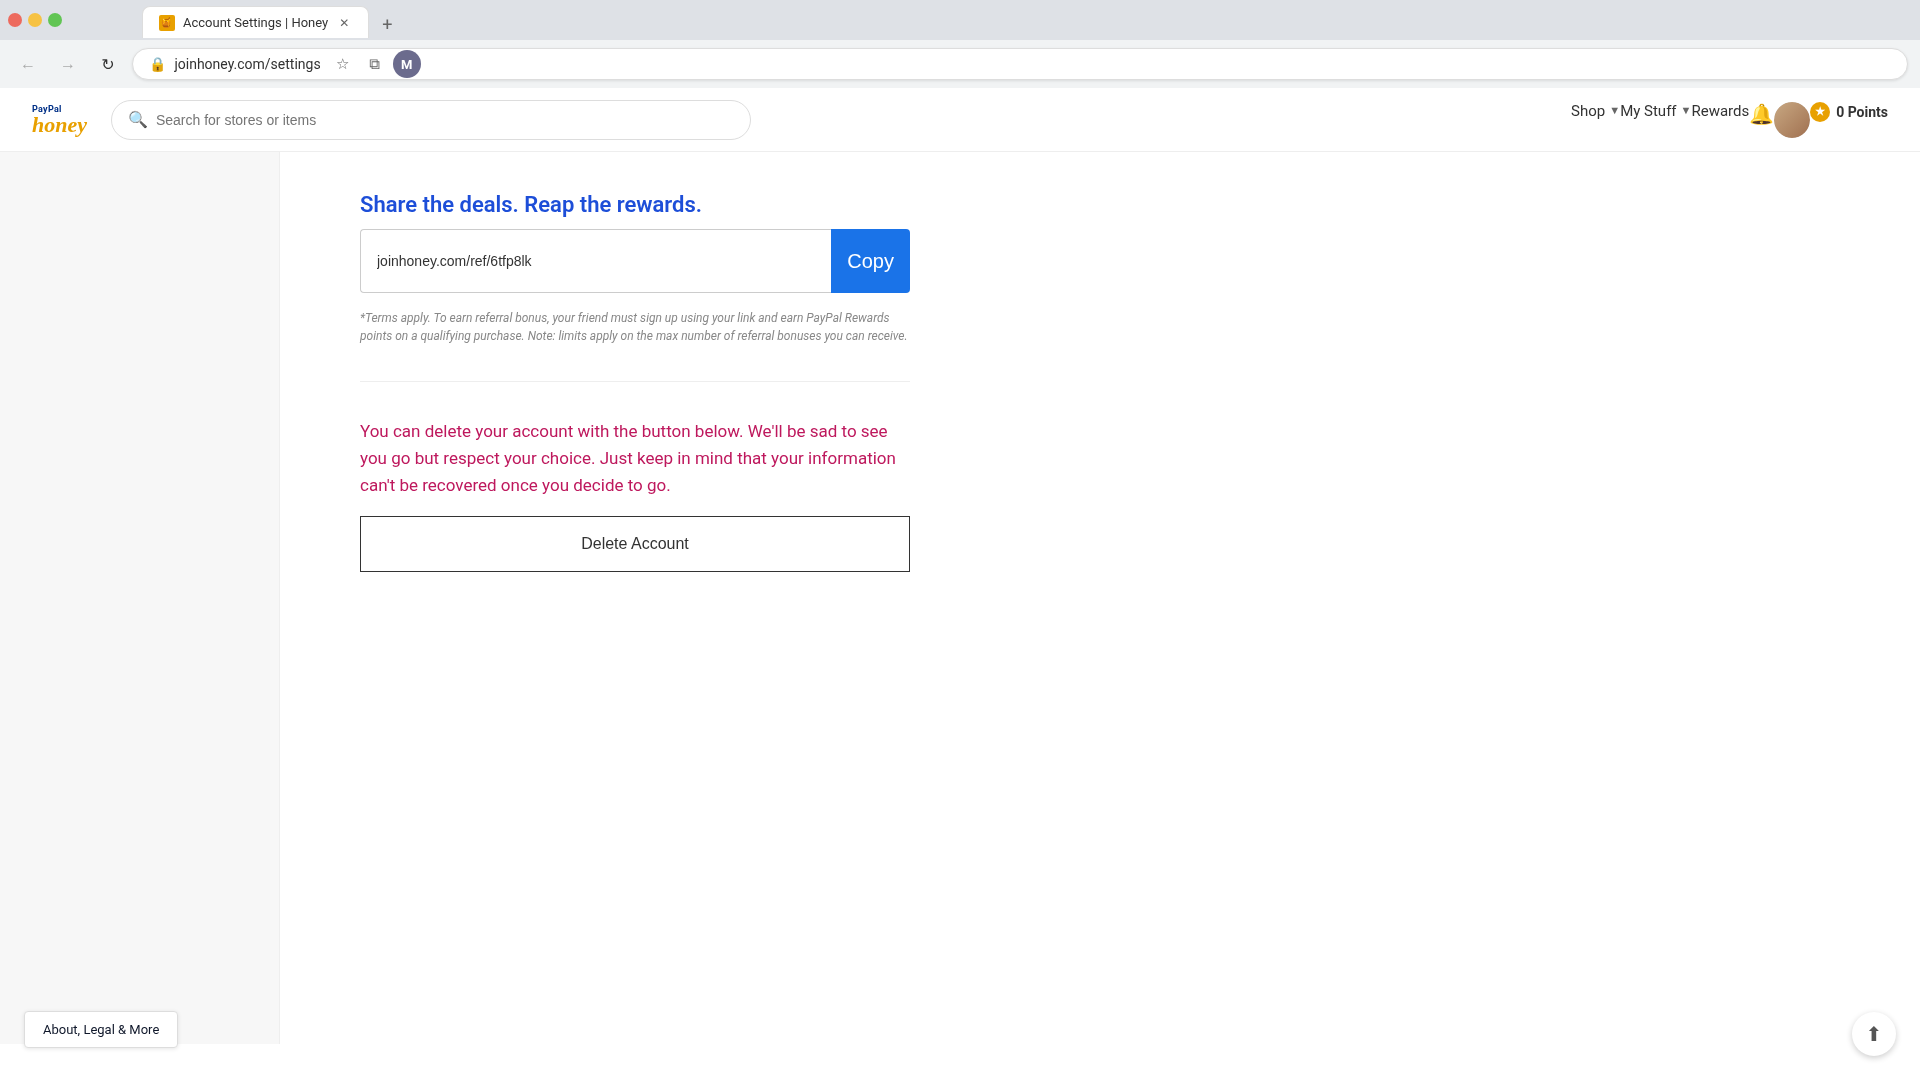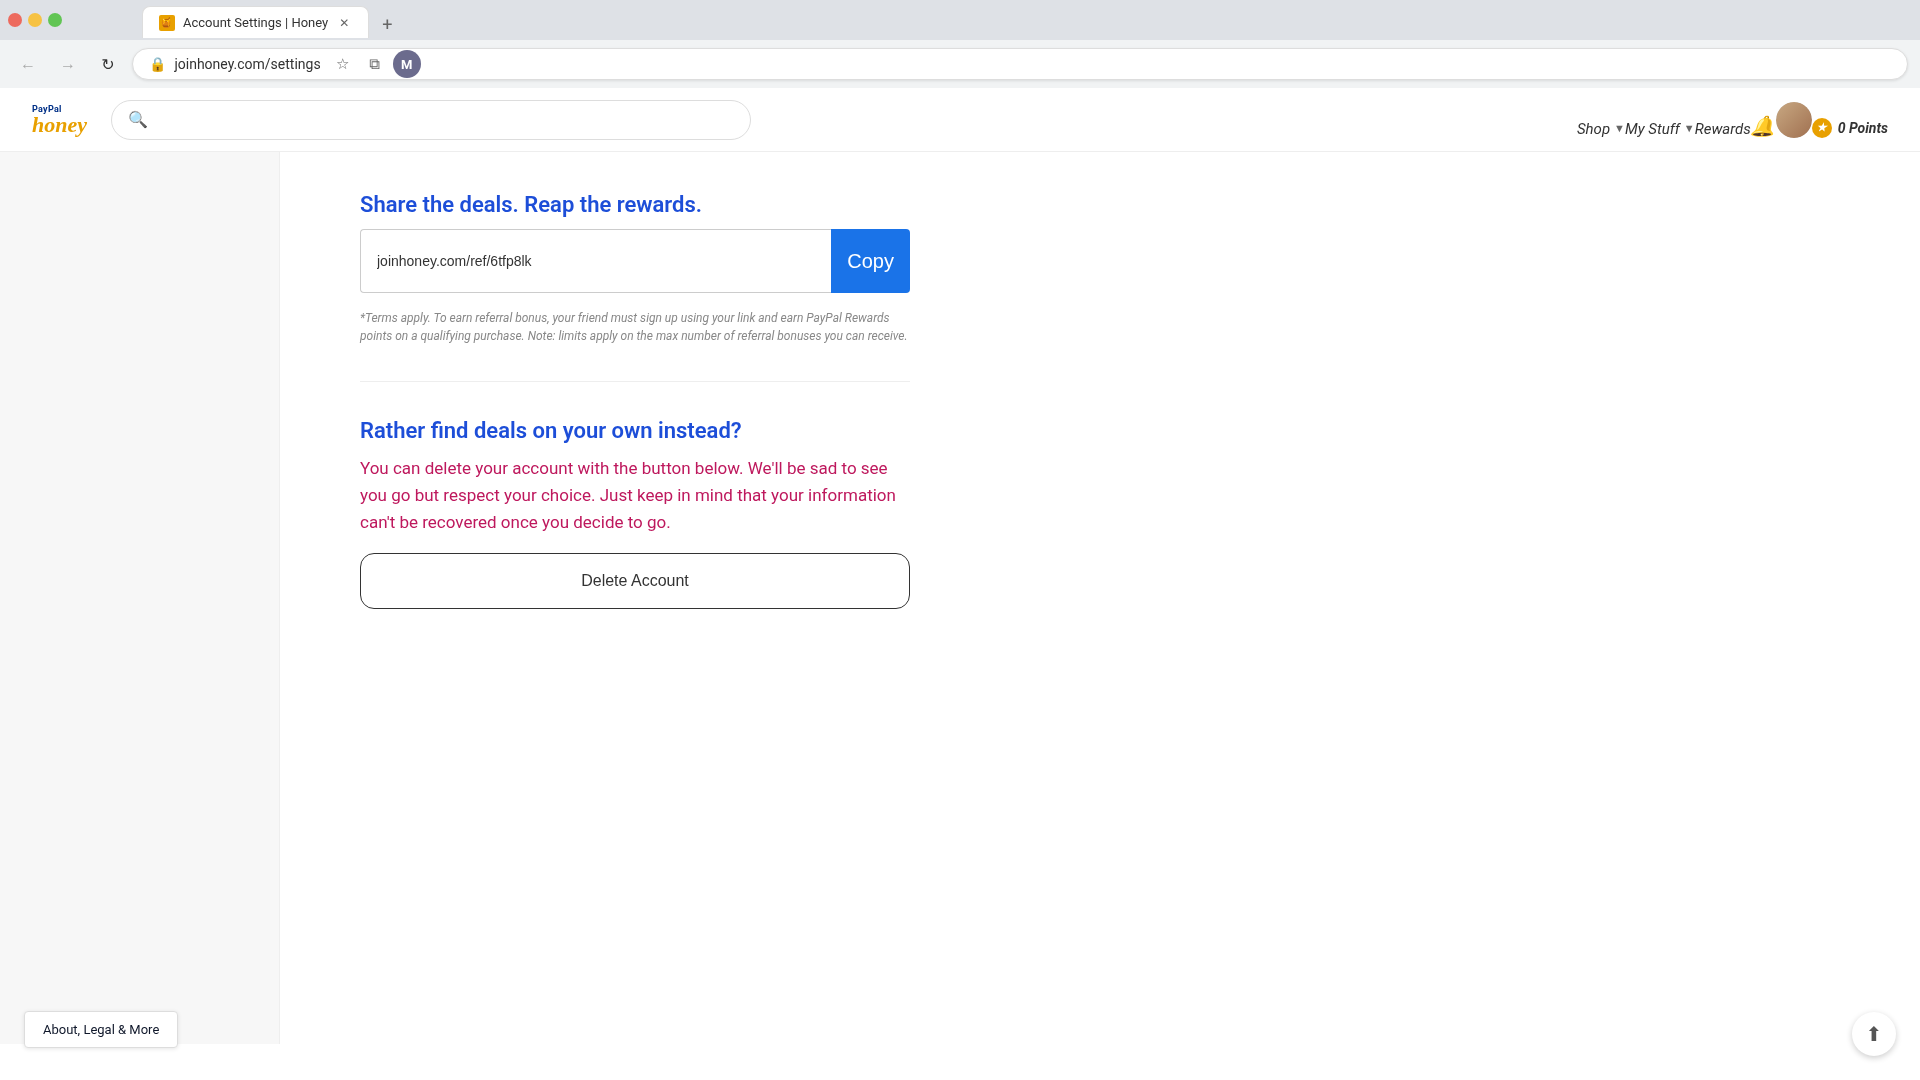--- a/index.html
+++ b/index.html
@@ -31,21 +31,21 @@
     
     .site-wrapper { display: flex; flex-direction: column; height: calc(1080px - 124px); background: #fff; }
 
     
     .navbar { display: flex; align-items: center; padding: 0 32px; height: 64px; border-bottom: 1px solid #eee; background: #fff; flex-shrink: 0; }
 
     .search-bar { flex: 1; max-width: 640px; height: 40px; border: 1px solid #ddd; border-radius: 20px; display: flex; align-items: center; padding: 0 16px; gap: 8px; }
     .search-bar input { border: none; outline: none; flex: 1; font-size: 14px; color: #333; background: transparent; }
     .search-icon-wrap { color: #666; font-size: 16px; }
 
-    .nav-right { display: flex; align-items: flex-end; margin-left: auto; font-style: italic; }
+    .nav-right { display: flex; align-items: flex-start; margin-left: auto; }
     .nav-link { font-size: 15px; color: #333; cursor: pointer; display: flex; align-items: center; gap: 4px; white-space: nowrap; }
     .nav-chevron { font-size: 11px; color: #666; }
     .bell-icon { font-size: 20px; color: #333; cursor: pointer; }
     .avatar { width: 36px; height: 36px; border-radius: 50%; overflow: hidden; cursor: pointer; background: #ddd; display: flex; align-items: center; justify-content: center; }
     .avatar-img { width: 100%; height: 100%; object-fit: cover; border-radius: 50%; background: linear-gradient(135deg, #c8a882 0%, #a07050 100%); }
     .points-badge { display: flex; align-items: center; gap: 6px; font-size: 14px; font-weight: bold; color: #333; cursor: pointer; }
     .points-coin { width: 20px; height: 20px; background: #e8a000; border-radius: 50%; display: flex; align-items: center; justify-content: center; font-size: 11px; color: white; }
 
     
     .page-layout { display: flex; flex: 1; overflow: hidden; }
@@ -60,21 +60,21 @@
     .referral-input { flex: 1; border: 1px solid #ccc; border-right: none; border-radius: 4px 0 0 4px; padding: 0 16px; font-size: 14px; color: #333; outline: none; height: 64px; background: #fff; }
     .copy-btn { background: #1a73e8; color: white; border: none; border-radius: 0 4px 4px 0; padding: 0 16px; font-size: 20px; font-weight: 500; cursor: pointer; height: 64px; white-space: nowrap; }
 
     .terms-text { font-size: 12px; color: #888; font-style: italic; line-height: 1.5; max-width: 550px; }
 
     .divider { border: none; border-top: 1px solid #eee; margin: 36px 0; max-width: 550px; }
 
     
     .delete-desc { font-size: 17px; color: #be185d; line-height: 1.6; margin-bottom: 16px; max-width: 550px; }
 
-    .delete-btn { display: flex; align-items: center; justify-content: center; width: 550px; height: 56px; border: 1.5px solid #333; border-radius: 14px; background: #fff; font-size: 16px; color: #333; cursor: pointer; }
+    .delete-btn { display: flex; align-items: center; justify-content: center; width: 550px; height: 56px; border: 1.5px solid #333; border-radius: 0; background: #fff; font-size: 16px; color: #333; cursor: pointer; }
 
     
     .about-legal { position: fixed; bottom: 32px; left: 24px; background: #fff; border: 1px solid #ddd; border-radius: 4px; padding: 10px 18px; font-size: 13px; color: #0f172a; cursor: pointer; box-shadow: 0 1px 4px rgba(0,0,0,0.1); }
 
     .scroll-top-btn { position: fixed; bottom: 24px; right: 24px; width: 44px; height: 44px; background: #fff; border-radius: 50%; display: flex; align-items: center; justify-content: center; font-size: 20px; color: #555; cursor: pointer; box-shadow: 0 2px 6px rgba(0,0,0,0.2); }
 
     
     .honey-logo { display: flex; flex-direction: column; align-items: flex-start; }
     .honey-logo-top { font-size: 9px; color: #003087; font-weight: 700; letter-spacing: 0.3px; text-align: right; }
     .honey-logo-bottom { font-size: 22px; font-weight: 900; color: #e8a000; font-family: Georgia, serif; font-style: italic; line-height: 1; }
@@ -118,20 +118,21 @@
 <div class="site-wrapper">
 
   <nav class="navbar">
     <div class="honey-logo">
       <span class="honey-logo-top">PayPal</span>
       <span class="honey-logo-bottom">honey</span>
     </div>
 
     <div class="search-bar" style="margin-left: 24px;">
       <div class="search-icon-wrap">🔍</div>
+      <input type="text" placeholder="Search for stores or items" style="">
     </div>
 
     <div class="nav-right">
       <div class="nav-link">
         <span>Shop</span>
         <span class="nav-chevron">▼</span>
       </div>
       <div class="nav-link">
         <span>My Stuff</span>
         <span class="nav-chevron">▼</span>
@@ -159,21 +160,20 @@
 
       <div class="referral-row">
         <input class="referral-input" type="text" value="joinhoney.com/ref/6tfp8lk" style="">
         <button class="copy-btn">Copy</button>
       </div>
 
       <p class="terms-text">*Terms apply. To earn referral bonus, your friend must sign up using your link and earn PayPal Rewards points on a qualifying purchase. Note: limits apply on the max number of referral bonuses you can receive.</p>
 
       <hr class="divider">
 
-      <h2 class="section-title">Rather find deals on your own instead?</h2>
       <p class="delete-desc">You can delete your account with the button below. We'll be sad to see you go but respect your choice. Just keep in mind that your information can't be recovered once you decide to go.</p>
 
       <button class="delete-btn">
         <span>Delete Account</span>
       </button>
     </div>
   </div>
 </div>
 
 <div class="about-legal">

